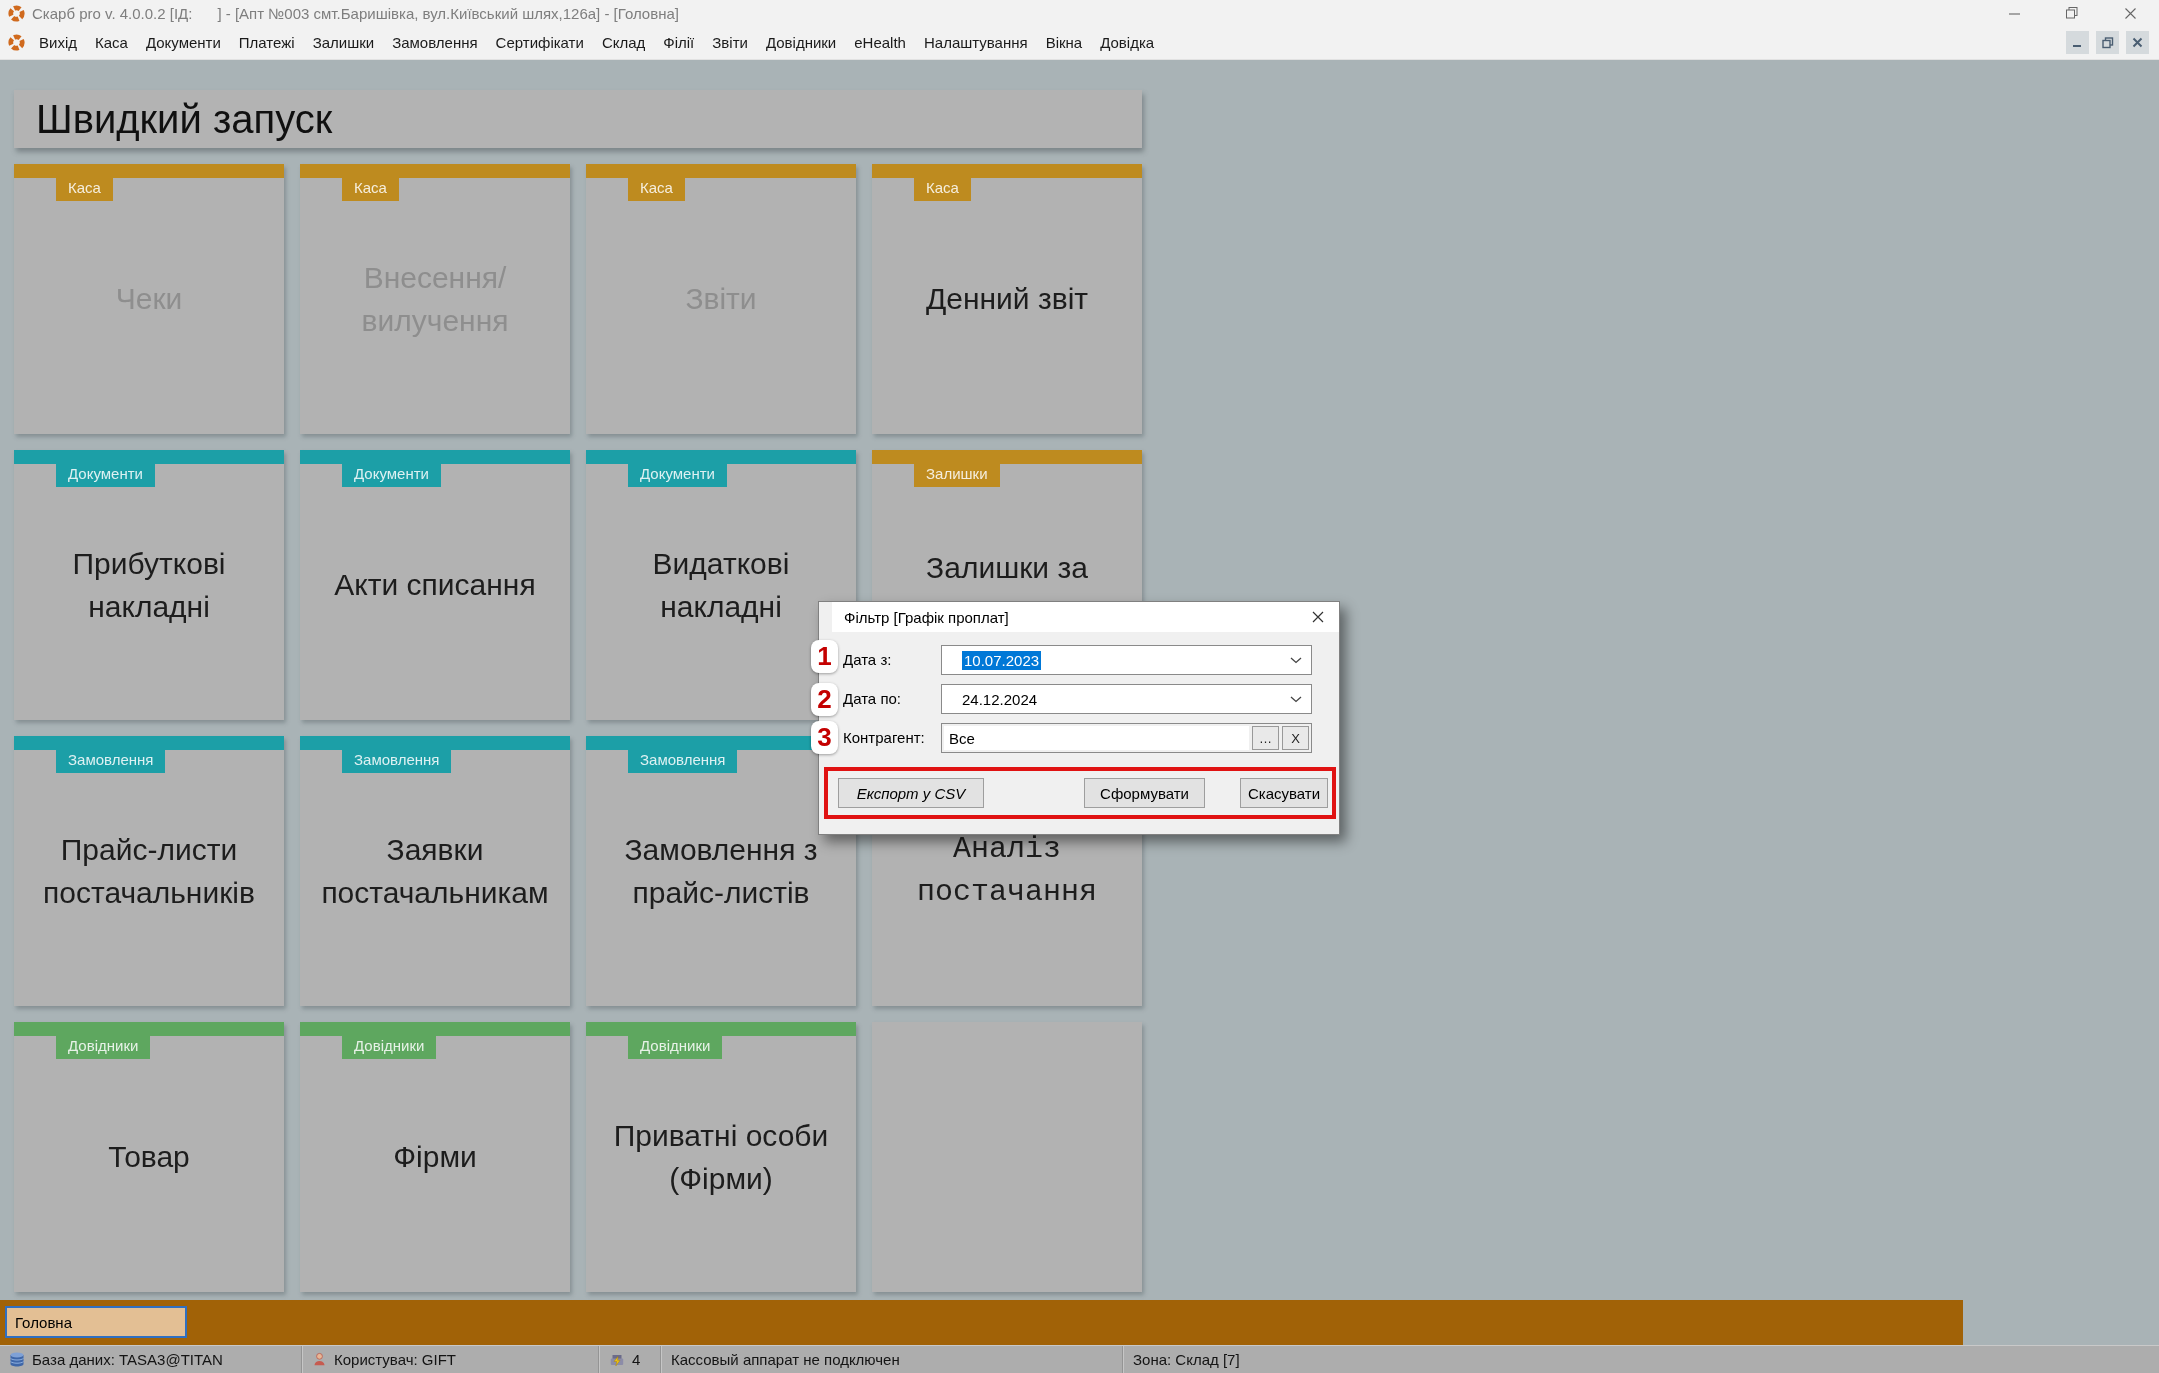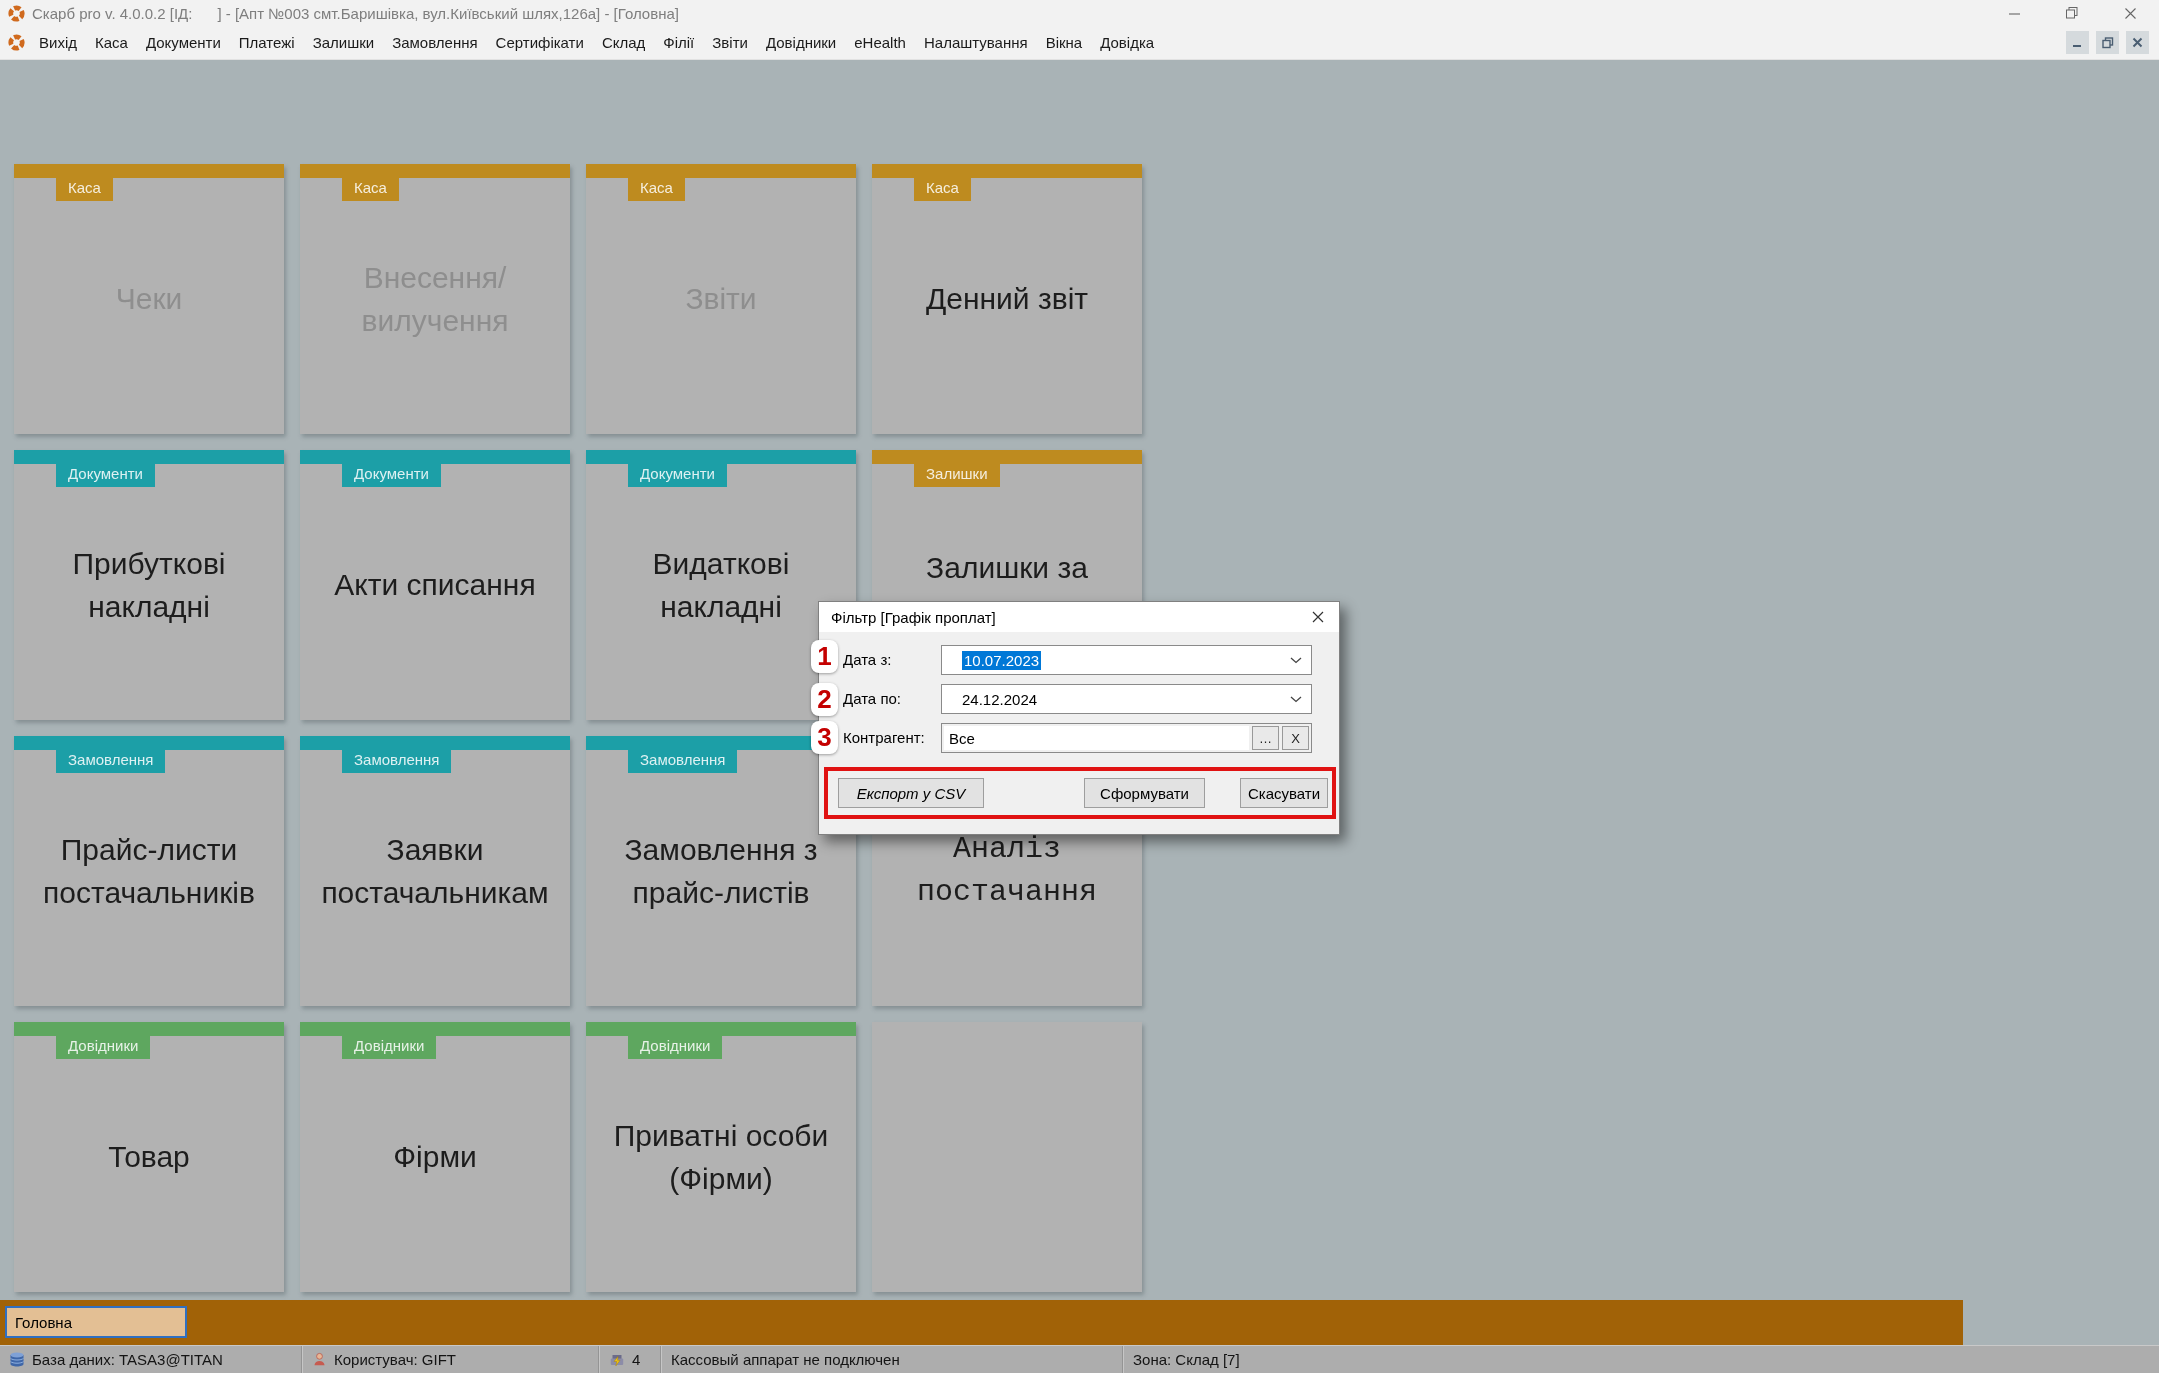--- a/index.html
+++ b/index.html
@@ -36,21 +36,21 @@
     justify-content:center;text-align:center;font-size:30px;color:#1D1D1D;line-height:1.45;
     padding:0 14px;word-break:break-word;}
   .tile .label.muted{color:#8E8E8E;}
   .tile .label.upper{align-items:flex-start;padding-top:96px;}
   .t-gold{background:#BE8B1F;}
   .t-teal{background:#1C9FA7;}
   .t-green{background:#5EA75F;}
   
   .dialog{position:absolute;left:818px;top:541px;width:522px;height:234px;background:#F0F0F0;
     border:1px solid #808080;box-sizing:border-box;box-shadow:6px 7px 12px rgba(0,0,0,.45);z-index:20;}
-  .dialog-titlebar{position:absolute;left:0;top:0;right:0;height:30px;background:#FFFFFF;
+  .dialog-titlebar{position:absolute;left:13px;top:0;right:0;height:30px;background:#FFFFFF;
     display:flex;align-items:center;}
   .dialog-title{font-size:15px;margin-left:12px;color:#000;}
   .dialog-close{margin-left:auto;margin-right:10px;width:22px;height:22px;display:flex;
     align-items:center;justify-content:center;}
   .drow-label{position:absolute;left:24px;font-size:15px;color:#000;line-height:30px;}
   .combo{position:absolute;left:122px;width:371px;height:30px;background:#FFF;border:1px solid #8A8A8A;
     box-sizing:border-box;display:flex;align-items:center;}
   .combo .val{font-size:15px;margin-left:20px;color:#000;}
   .combo .val.selected{background:#0078D7;color:#FFF;padding:1px 2px;}
   .combo .chev{margin-left:auto;margin-right:9px;display:flex;}
@@ -146,20 +146,23 @@
     <div class="mdi-btn">
       <svg width="11" height="11" viewBox="0 0 11 11">
           <path d="M1.5 1.5 L9.5 9.5 M9.5 1.5 L1.5 9.5" stroke="#4A5E72" stroke-width="2"></path>
         </svg>
     </div>
   </div>
 </div>
 
 <div class="content">
 
+  <div class="panel-header">
+    <span>Швидкий запуск</span>
+  </div>
 
   <div class="tile" style="left:14px;top:104px;">
     <div class="bar t-gold"></div>
     <div class="tag t-gold">Каса</div>
     <div class="label muted">Чеки</div>
   </div>
   <div class="tile" style="left:300px;top:104px;">
     <div class="bar t-gold"></div>
     <div class="tag t-gold">Каса</div>
     <div class="label muted">Внесення/вилучення</div>

